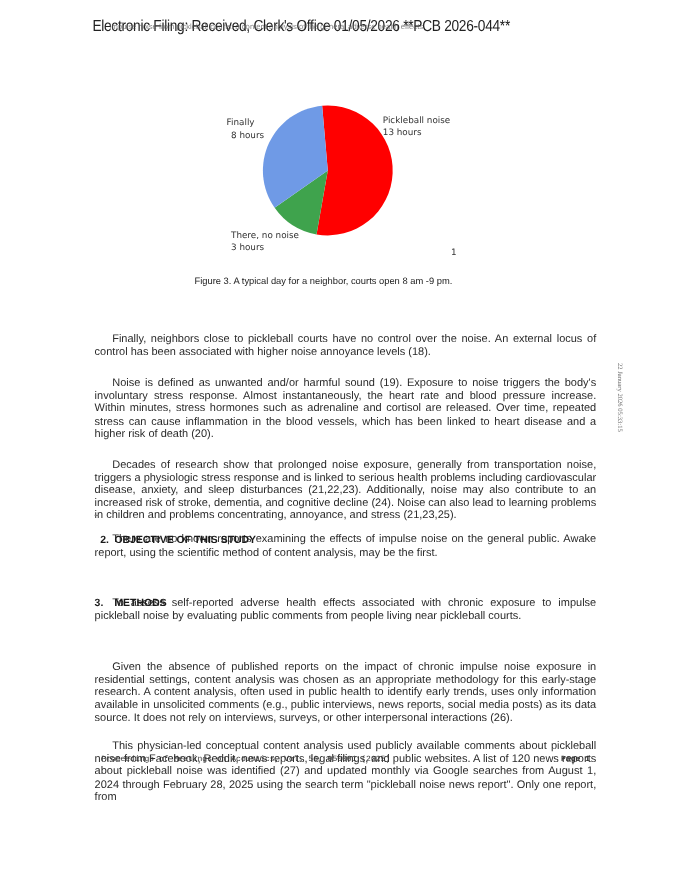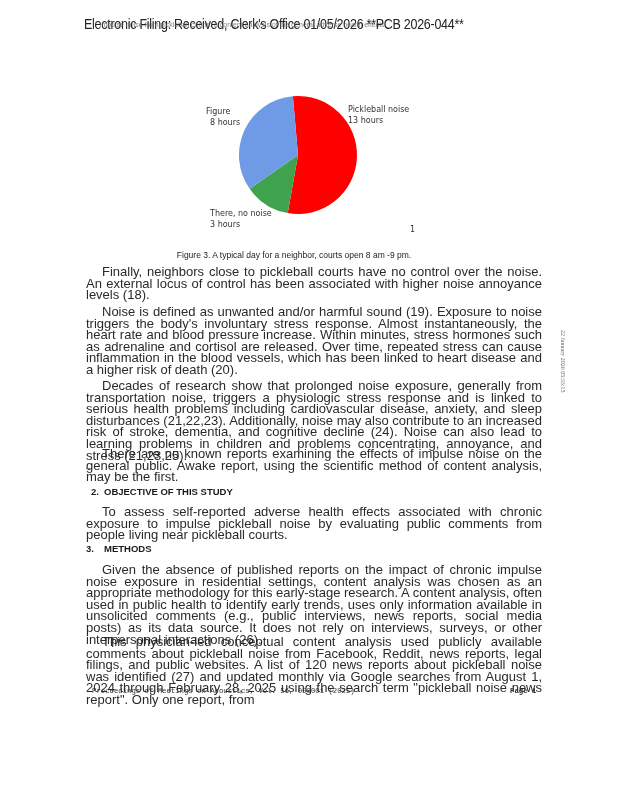--- a/index.html
+++ b/index.html
@@ -3,21 +3,21 @@
 <meta charset="utf-8">
 <style>
   html, body { margin:0; padding:0; background:#fff; }
   body { width:618px; height:800px; position:relative; overflow:hidden; font-family:"Liberation Sans", sans-serif; color:#1a1a1a; }
   .stamp { position:absolute; left:84px; top:16px; font-size:14.5px; color:#222; letter-spacing:-0.3px; white-space:nowrap; transform:scaleX(0.86); transform-origin:left top; }
   .stamp .ghost { position:absolute; left:18px; top:5px; font-size:7px; color:#555; opacity:0.75; letter-spacing:0; transform:scaleX(1.16); transform-origin:left top; white-space:nowrap; }
   .chart { position:absolute; left:190px; top:90px; width:240px; height:150px; }
   .chart svg { position:absolute; left:0; top:0; }
   .plabel { position:absolute; font-size:8px; color:#333; line-height:11px; font-family:"DejaVu Sans", sans-serif; }
   .caption { position:absolute; left:0; width:588px; top:250px; text-align:center; font-size:8.5px; color:#222; }
-  .para { position:absolute; left:86px; width:456px; font-size:13px; line-height:11.6px; color:#2a2a2a; text-align:justify; }
+  .para { position:absolute; left:86px; width:456px; font-size:10px; line-height:11.6px; color:#2a2a2a; text-align:justify;margin-top:37px; }
   .para.indent { text-indent:16px; }
   .heading { position:absolute; left:86px; font-size:9.5px; font-weight:bold; color:#1a1a1a; }
   .heading .num { display:inline-block; width:18px; }
   .footer { position:absolute; top:687px; font-family:Liberation Mono, monospace; font-size:7.3px; color:#333; }
   .side { position:absolute; left:566px; top:330px; font-size:6px; color:#666; transform:rotate(90deg); transform-origin:left top; white-space:nowrap; font-family:"Liberation Serif", serif; }
   .dash { position:absolute; left:86px; top:468px; width:4px; height:1px; background:#777; }
 </style>
 </head>
 <body>
 
@@ -26,21 +26,21 @@
   <span class="ghost">Impulse noise from pickleball courts: a content analysis of the general adverse health effects</span>
 </div>
 
 <div class="chart">
   <svg id="pie" width="240" height="150">
       <path d="M108,65 L102.85781117788817,6.224512812587015 A59,59 0 1 1 97.75475751765114,123.10365742772028 Z" fill="#ff0000"></path>
       <path d="M108,65 L97.75475751765114,123.10365742772028 A59,59 0 0 1 59.670029386949494,98.84100974471173 Z" fill="#3fa34d"></path>
       <path d="M108,65 L59.670029386949494,98.84100974471173 A59,59 0 0 1 102.85781117788817,6.224512812587015 Z" fill="#6f9ae6"></path>
     </svg>
   <div class="plabel" style="left:16px;top:16px;">
-    <span>Figure</span><br>
+    <span>Finally</span><br>
     <span style="padding-left:4px">8 hours</span>
   </div>
   <div class="plabel" style="left:158px;top:14px;">
     <span>Pickleball noise</span><br>
     <span>13 hours</span>
   </div>
   <div class="plabel" style="left:20px;top:118px;">
     <span>There, no noise</span><br>
     <span>3 hours</span>
   </div>

